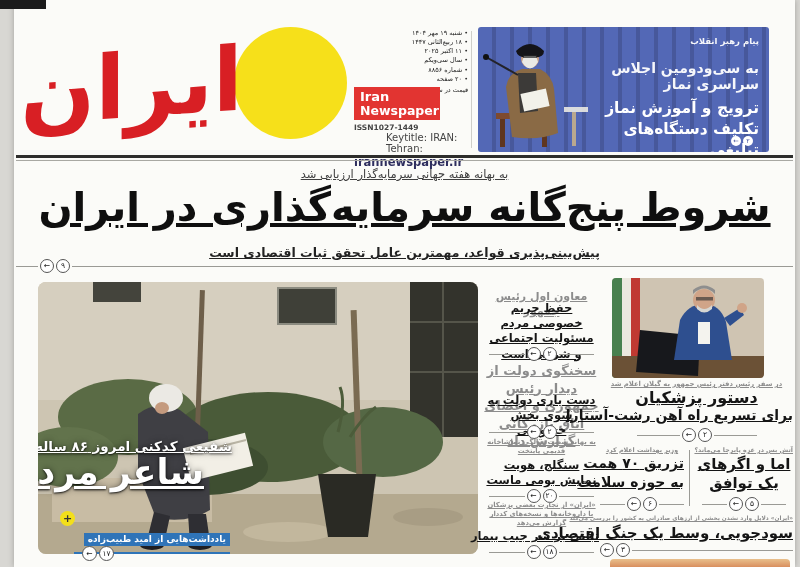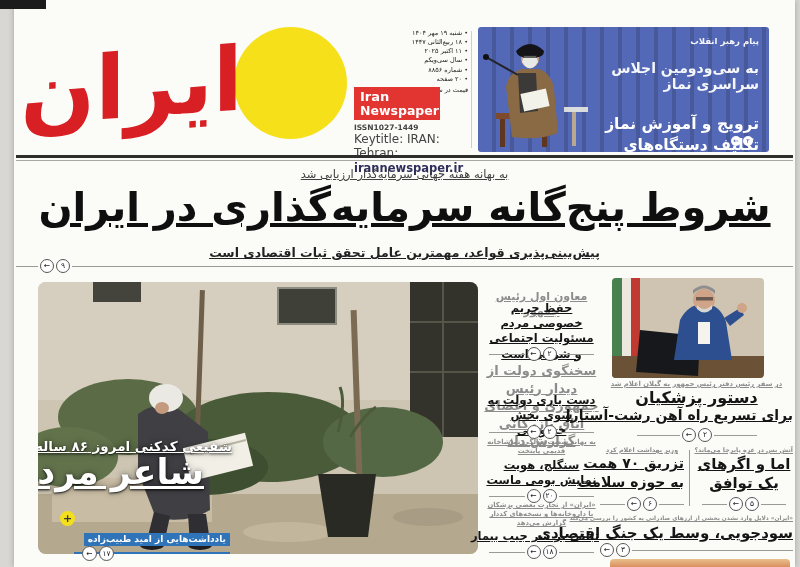--- a/index.html
+++ b/index.html
@@ -50,21 +50,21 @@
     <div style="margin-top:3px;">قیمت در سراسر کشور: ۱۰۰۰ تومان</div>
   </div>
 
   <div class="abs" style="left:354px;top:87px;width:86px;height:33px;background:#e23431;color:#fff;padding:3px 6px;box-sizing:border-box;direction:ltr;">
     <div style="font-size:13px;font-weight:bold;line-height:1.1;">Iran</div>
     <div style="font-size:12.5px;font-weight:bold;line-height:1.1;">Newspaper</div>
   </div>
 
   <div class="abs" style="left:354px;top:123px;width:120px;direction:ltr;color:#444;">
     <div style="font-size:7.5px;font-weight:bold;">ISSN1027-1449</div>
-    <div style="font-size:12px;">Keytitle: IRAN: Tehran:</div>
+    <div style="font-size:10px;margin-left:32px;">Keytitle: IRAN: Tehran:</div>
     <div style="font-size:11.5px;font-weight:bold;color:#2e2e5e;margin-top:1px;">irannewspaper.ir</div>
   </div>
 
   <div class="abs" style="left:471px;top:31px;width:1px;height:117px;background:#cfcfca;"></div>
 
   <div class="abs" style="left:478px;top:27px;width:291px;height:125px;border-radius:3px;overflow:hidden;
               background:repeating-linear-gradient(90deg,#5368b6 0 14px,#47589b 14px 18px),#4f63b0;">
     <svg class="abs" style="left:0;top:2px;" width="115" height="121" viewBox="0 0 115 121">
       <rect x="18" y="84" width="58" height="6" fill="#7e4a2e"></rect>
       <rect x="22" y="90" width="5" height="28" fill="#5f361f"></rect>
@@ -77,21 +77,21 @@
       <path d="M44 33 Q52 46 60 33 L58 27 L46 27 Z" fill="#e9e9e6"></path>
       <rect x="45" y="26" width="14" height="3" fill="#222" opacity=".7"></rect>
       <line x1="8" y1="28" x2="40" y2="46" stroke="#23232a" stroke-width="2"></line>
       <circle cx="8" cy="28" r="3" fill="#111"></circle>
       <rect x="86" y="78" width="24" height="5" fill="#e9e9e2" opacity=".9"></rect>
       <rect x="94" y="83" width="4" height="34" fill="#b9a88f"></rect>
     </svg>
     <div class="abs rtl" style="right:10px;top:9px;width:178px;text-align:right;color:#fff;">
       <div style="font-size:8.5px;font-weight:bold;opacity:.95;">پیام رهبر انقلاب</div>
       <div style="font-size:14px;font-weight:bold;margin-top:14px;opacity:.95;">به سی‌ودومین اجلاس سراسری نماز</div>
-      <div style="font-size:15.5px;font-weight:bold;margin-top:22px;line-height:1.35;">ترویج و آموزش نماز</div>
+      <div style="font-size:15.5px;font-weight:bold;margin-top:6px;line-height:1.35;">ترویج و آموزش نماز</div>
       <div style="font-size:15.5px;font-weight:bold;line-height:1.35;">تکلیف دستگاه‌های تبلیغی</div>
       <div style="font-size:15.5px;font-weight:bold;line-height:1.35;">و رجال دینی است</div>
     </div>
     <div class="pb banner-badge abs" style="right:14px;bottom:6px;width:26px;">
       <i class="c">←</i>
       <i class="c">۲</i>
     </div>
   </div>
 
   <div class="abs" style="left:16px;top:155px;width:777px;height:2.5px;background:#2e2e2c;"></div>

